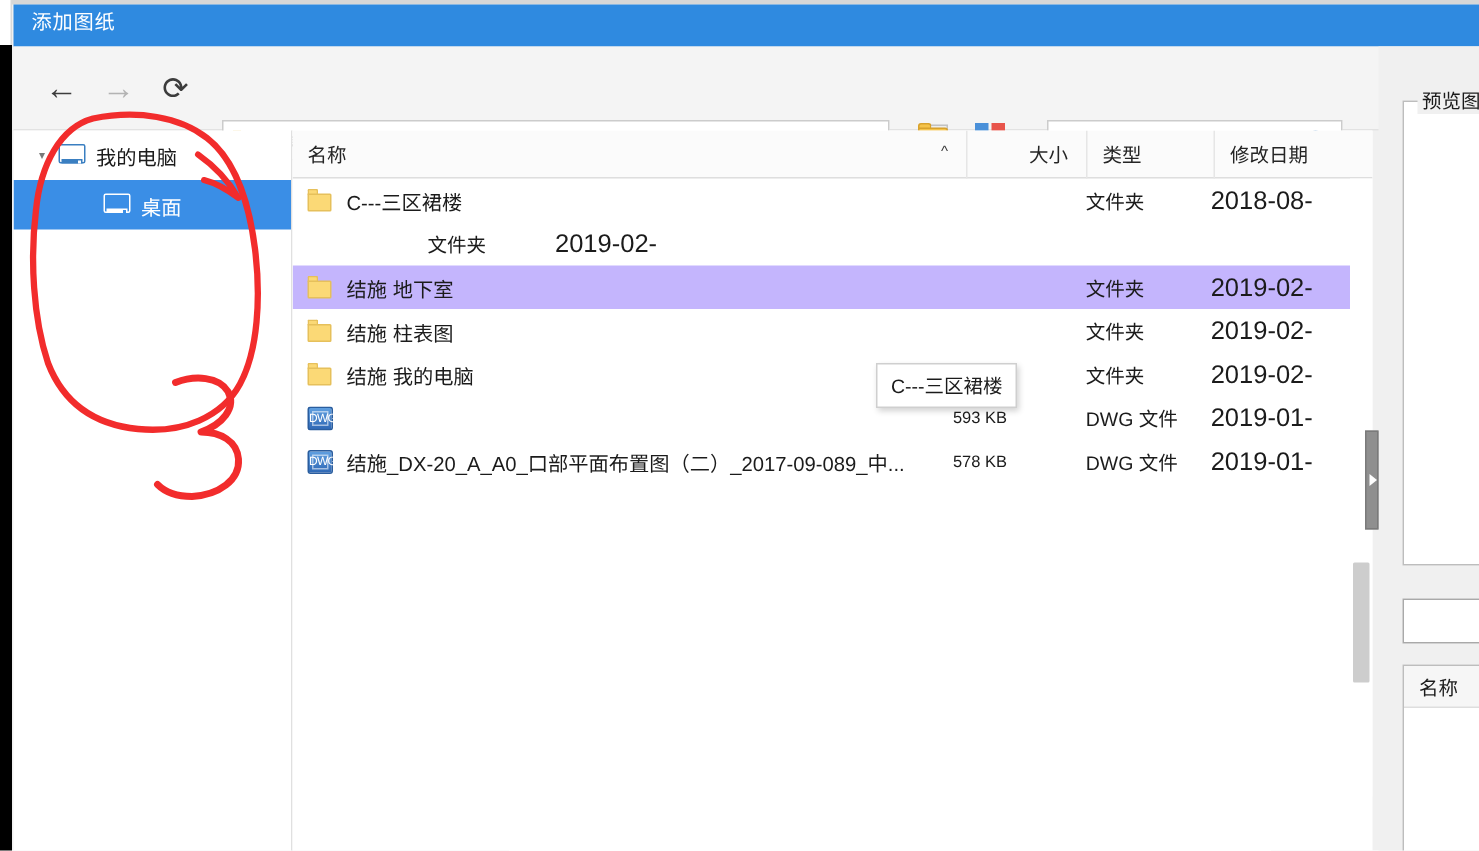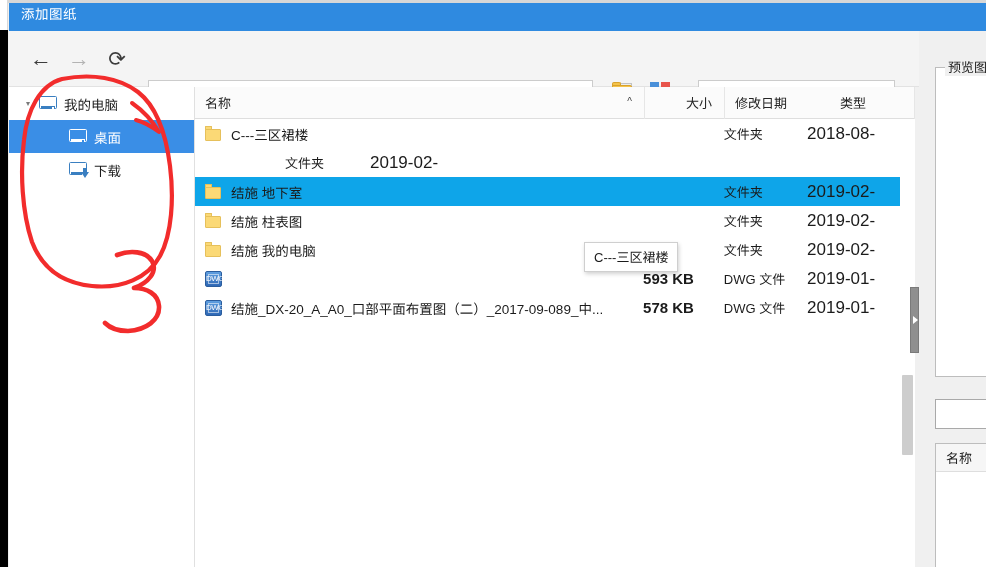--- a/index.html
+++ b/index.html
@@ -367,36 +367,35 @@
     overflow: hidden;
   }
   .f-row {
     height: 29px;
     display: flex;
     align-items: center;
     font-size: 13.5px;
     color: #1b1b1b;
     white-space: nowrap;
   }
-  .f-row.highlight { background: #0ea5e9; }
+  .f-row.highlight { background: #c4b5fd; }
   .f-name {
     width: 450px;
     display: flex;
     align-items: center;
     padding-left: 10px;
     box-sizing: border-box;
     overflow: hidden;
   }
   .f-size {
     width: 80px;
-    text-align: center;
+    text-align: left;
     padding-right: 12px;
     box-sizing: border-box;
-    font-size: 15px;
-    font-weight: bold;
+    font-size: 11px;
   }
   .f-type {
     width: 85px;
     padding-left: 10px;
     box-sizing: border-box;
     font-size: 13px;
   }
   .f-date {
     width: 105px;
     padding-left: 10px;
@@ -634,48 +633,38 @@
           <span>我的电脑</span>
         </div>
         <div class="tree-item level1 selected">
           <span class="mon-icon">
             <span class="scr"></span>
             <span class="bar"></span>
             <span class="dot"></span>
           </span>
           <span>桌面</span>
         </div>
-        <div class="tree-item level1">
-          <span class="mon-icon download">
-            <span class="scr"></span>
-            <span class="bar"></span>
-            <span class="dot"></span>
-            <span class="stem"></span>
-            <span class="arrow"></span>
-          </span>
-          <span>下载</span>
-        </div>
       </div>
   </div>
 
   <div id="file-pane">
 
     <div id="col-header">
       <div class="col-h c-name">
         <span>名称</span>
         <span class="sort-caret">^</span>
       </div>
       <div class="col-h c-size">
         <span>大小</span>
       </div>
+      <div class="col-h c-type">
+        <span>类型</span>
+      </div>
       <div class="col-h c-date">
         <span>修改日期</span>
-      </div>
-      <div class="col-h c-type">
-        <span>类型</span>
       </div>
     </div>
 
     <div id="file-rows">
         <div class="f-row">
           <div class="f-name">
             <span class="icon-folder">
               <span class="ftab"></span>
               <span class="fbody"></span>
             </span>

